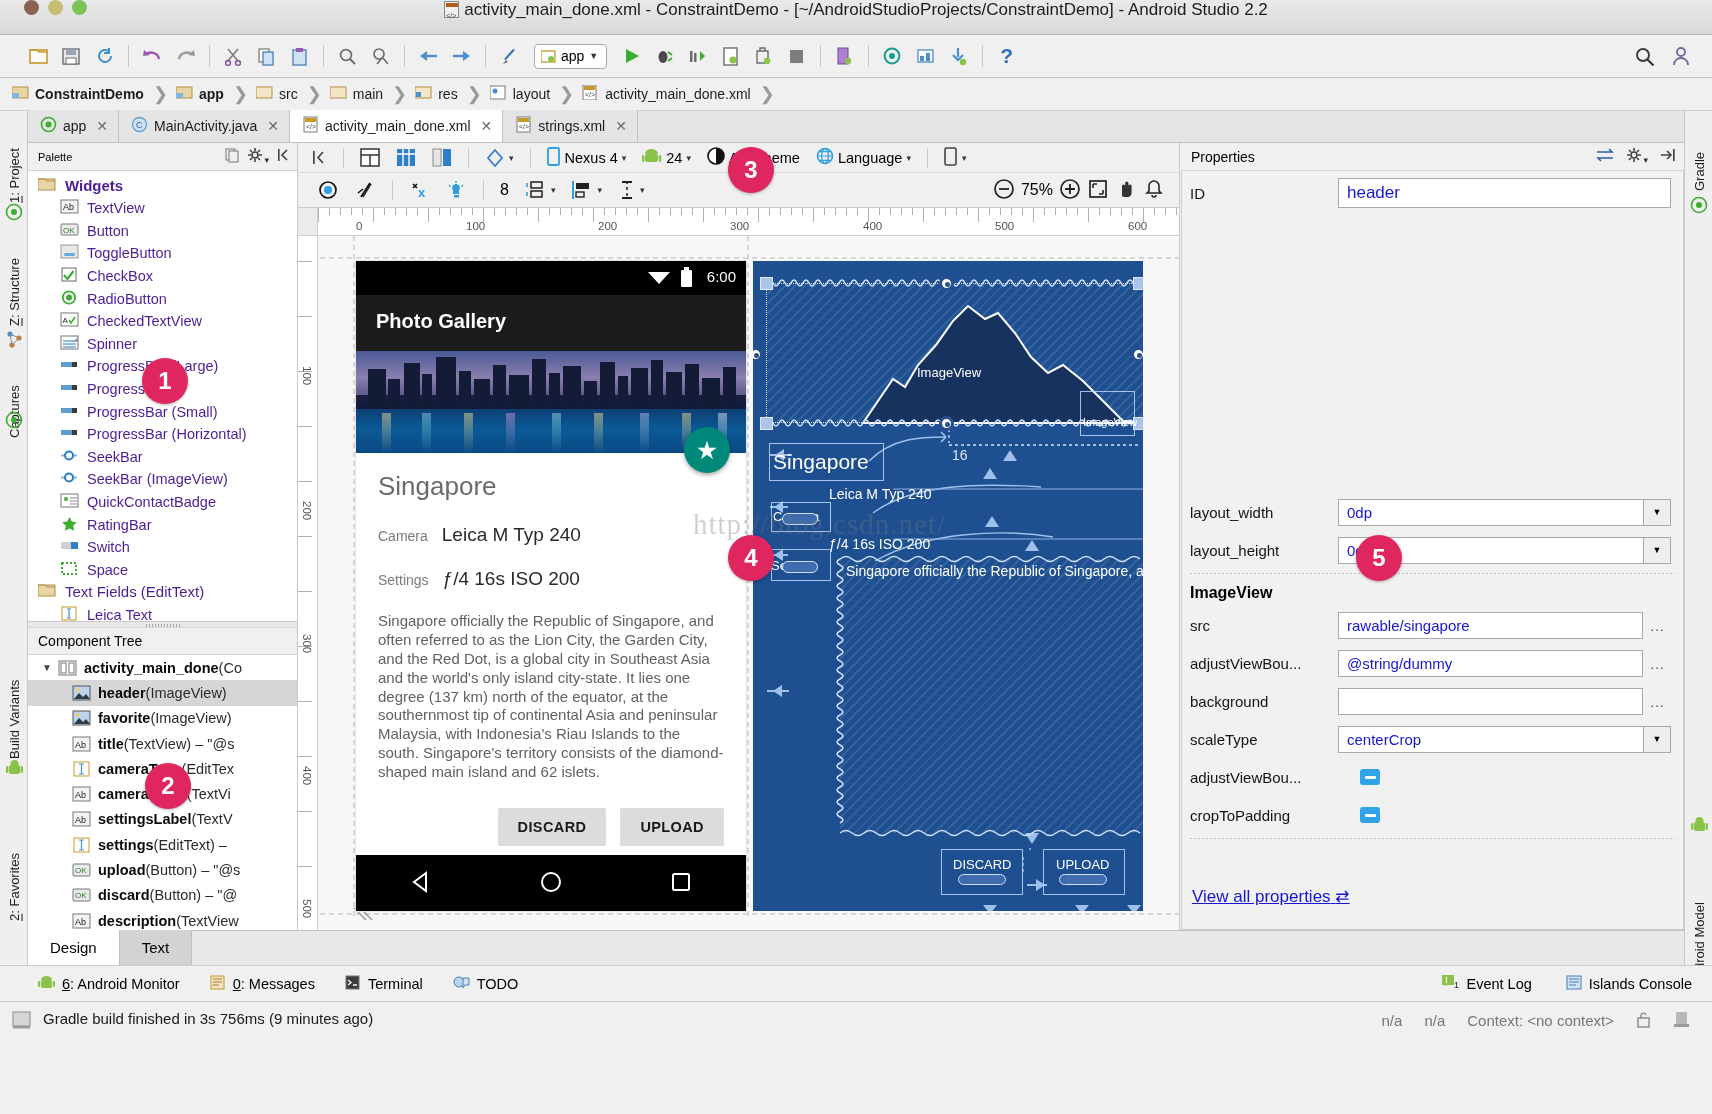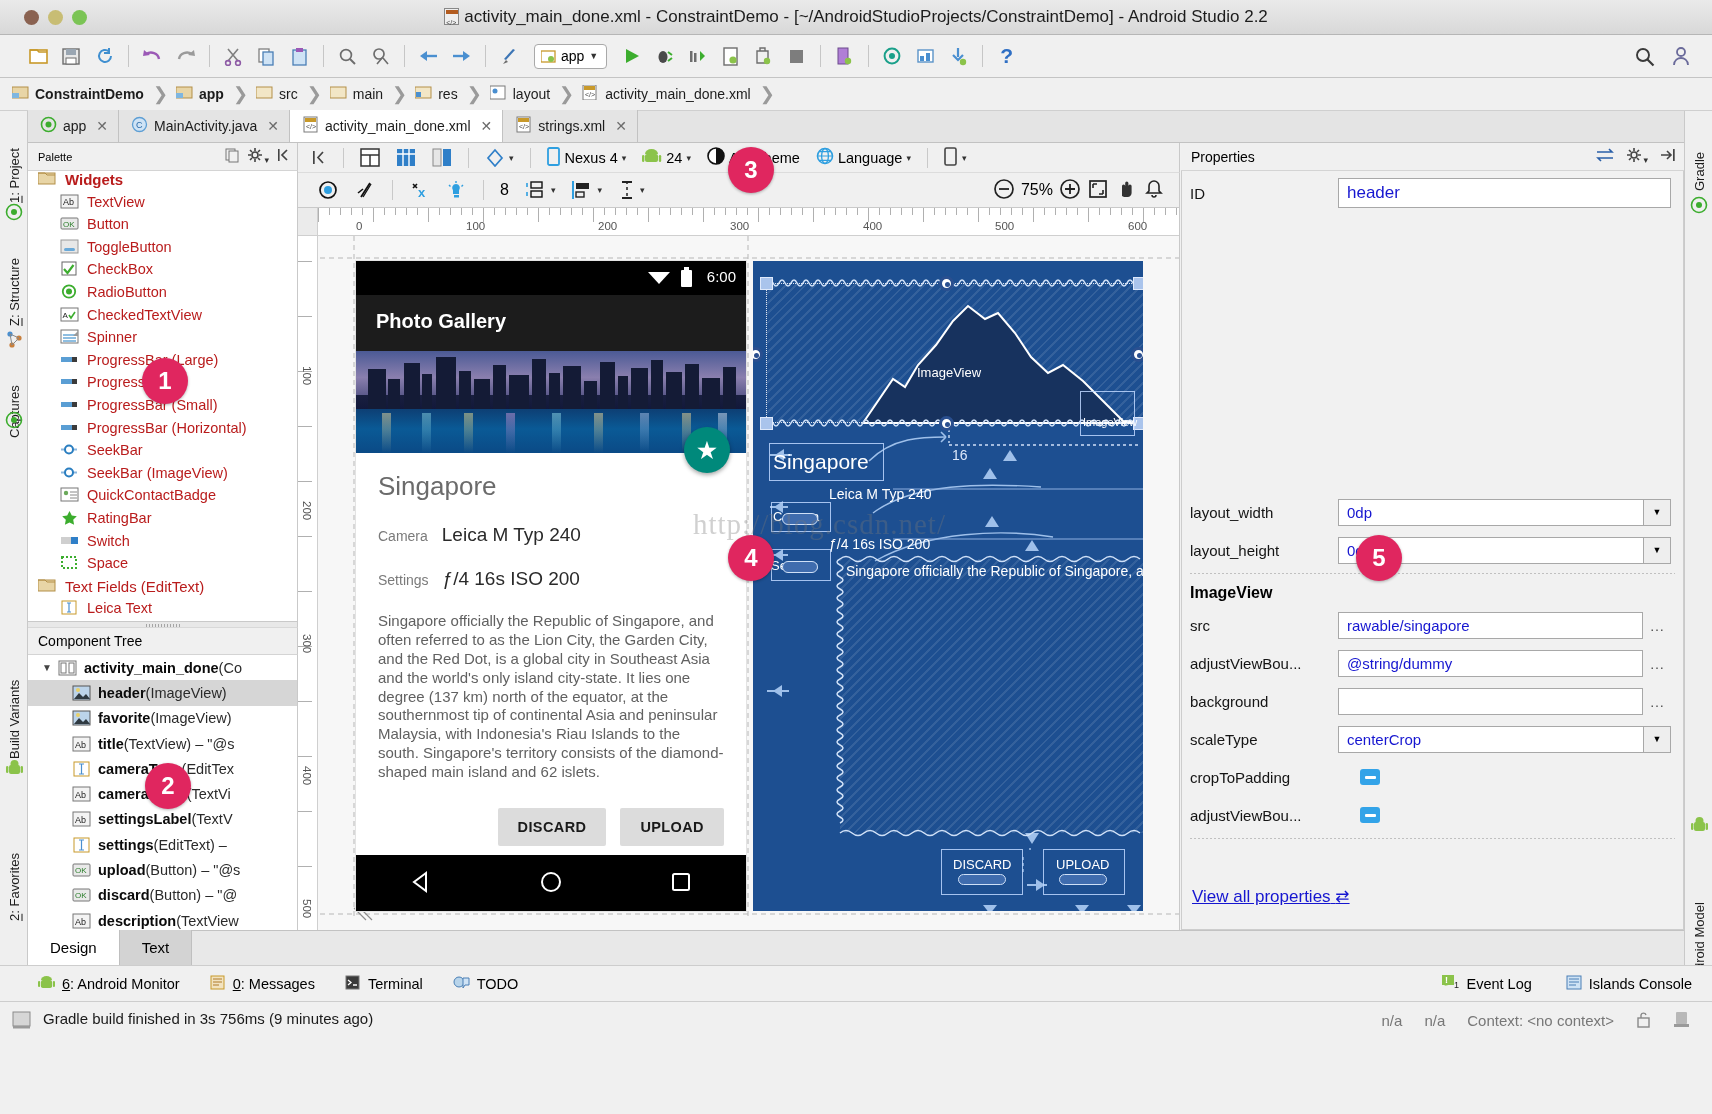--- a/index.html
+++ b/index.html
@@ -11,21 +11,21 @@
     overflow: hidden;
     -webkit-font-smoothing: antialiased;
   }
   #app { position: relative; width: 1712px; height: 1114px; }
 
   
   .titlebar {
     position: absolute; left:0; top:0; width:1712px; height:35px;
     background: linear-gradient(#eaeaea,#d8d8d8);
     border-bottom: 1px solid #b6b6b6;
-    display:flex; align-items:center;padding-left:10px;
+    display:flex; align-items:flex-start;padding-left:10px;
   }
   .traffic { display:flex; gap:9px; margin-left:14px; }
   .tl { width:15px; height:15px; border-radius:50%; }
   .tl.c1 { background:#8a6251; }
   .tl.c2 { background:#c8bd74; }
   .tl.c3 { background:#7bc455; }
   .title-center {
     position:absolute; left:0; right:0; text-align:center;
     font-size:17px; color:#1c1c1c; white-space:nowrap;
   }
@@ -99,22 +99,22 @@
     background:#f0f0f0; border-bottom:1px solid #d4d4d4; border-right:1px solid #c9c9c9;
     display:flex; align-items:center; padding:0 6px 0 10px;
   }
   .palette-hdr .lbl { font-size:11px; }
   .palette-hdr .acts { margin-left:auto; display:flex; align-items:center; gap:8px; }
   .palette-body {
     position:absolute; left:28px; top:171px; width:270px; height:450px;
     background:#fff; border-right:1px solid #c9c9c9; overflow:hidden;
   }
   .pitem {
-    display:flex; align-items:flex-start; height:22.6px; font-size:14.5px;
-    color:#b91c1c; padding-left:10px; cursor:pointer; white-space:nowrap;
+    display:flex; align-items:flex-end; height:22.6px; font-size:14.5px;
+    color:#4c1d95; padding-left:10px; cursor:pointer; white-space:nowrap;
   }
   .pitem.group { padding-left:10px; }
   .pitem.child { padding-left:32px; }
   .pico { width:21px; height:17px; margin-right:6px; flex:none; display:inline-block; position:relative; }
 
   
   .ct-splitter{
     position:absolute; left:28px; top:621px; width:270px; height:7px;
     background:#e8e8e8; border-top:1px solid #c9c9c9; border-bottom:1px solid #d8d8d8; border-right:1px solid #c9c9c9;
   }
@@ -1447,25 +1447,25 @@
         <span class="pkey">background</span>
         <span class="pfield"></span>
         <span class="pdots">…</span>
       </div>
       <div class="prow2">
         <span class="pkey">scaleType</span>
         <span class="pfield">centerCrop</span>
         <span class="pdd">▼</span>
       </div>
       <div class="prow2">
+        <span class="pkey" style="width:170px;">adjustViewBou...</span>
+        <span class="toggle"></span>
+      </div>
+      <div class="prow2">
         <span class="pkey" style="width:170px;">cropToPadding</span>
-        <span class="toggle"></span>
-      </div>
-      <div class="prow2">
-        <span class="pkey" style="width:170px;">adjustViewBou...</span>
         <span class="toggle"></span>
       </div>
       <div class="hr-dot"></div>
     </div>
   </div>
 
   <div class="vap">
     <span>View all properties</span>
     <span style="text-decoration:none;">⇄</span>
   </div>

